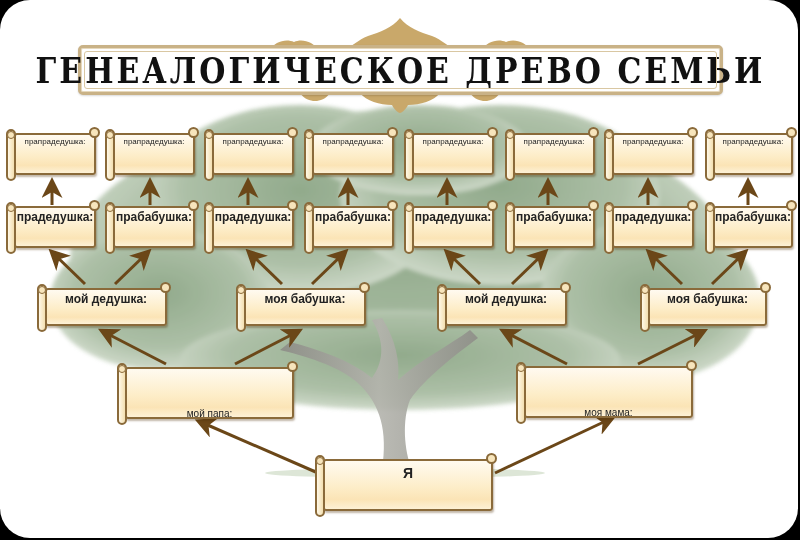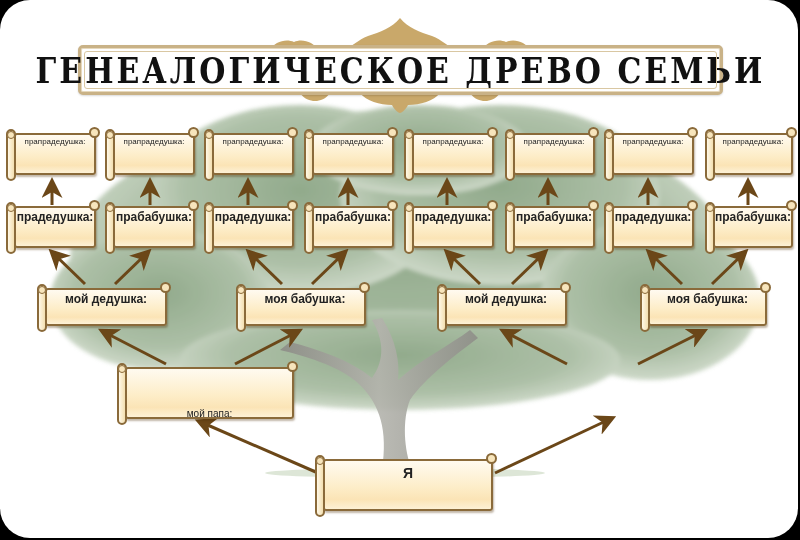--- a/index.html
+++ b/index.html
@@ -255,20 +255,27 @@
     <div class="label bold">моя бабушка:</div>
   </div>
 
   <div class="box" style="left:117px;top:361px;width:177px;height:64px;">
     <div class="scroll-body"></div>
         <div class="scroll-left"></div>
         <div class="scroll-curl"></div>
         <div class="scroll-curl-l"></div>
     <div class="label big">мой папа:</div>
   </div>
+  <div class="box" style="left:516px;top:360px;width:177px;height:64px;">
+    <div class="scroll-body"></div>
+        <div class="scroll-left"></div>
+        <div class="scroll-curl"></div>
+        <div class="scroll-curl-l"></div>
+    <div class="label big">моя мама:</div>
+  </div>
 
   <div class="box" style="left:315px;top:453px;width:178px;height:64px;">
     <div class="scroll-body"></div>
         <div class="scroll-left"></div>
         <div class="scroll-curl"></div>
         <div class="scroll-curl-l"></div>
     <div class="label me">Я</div>
   </div>
 
 </div>

